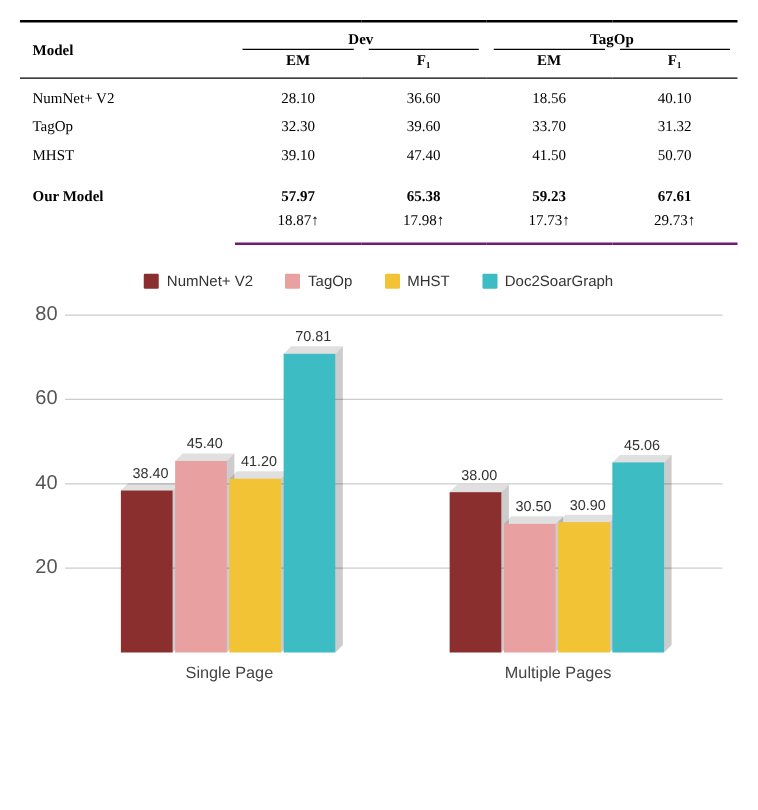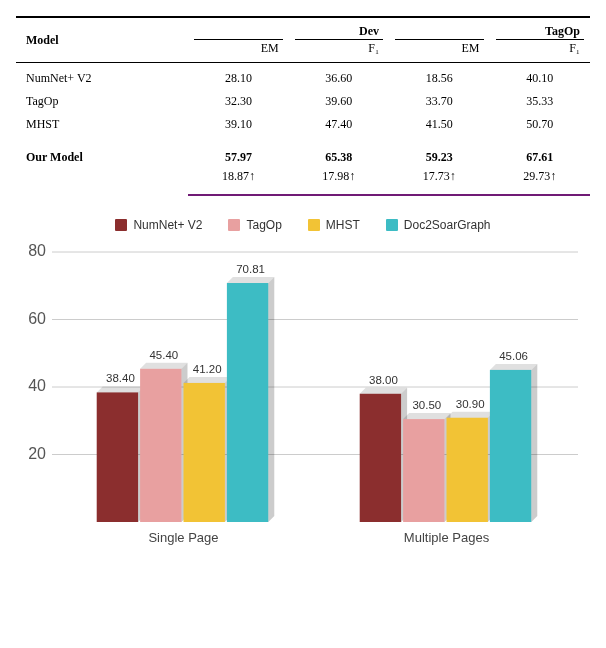--- a/index.html
+++ b/index.html
@@ -12,24 +12,24 @@
   }
   .table-wrap {
     width: 100%;
   }
   table {
     width: 100%;
     border-collapse: collapse;
     font-size: 12px;
   }
   thead tr.top th { border-top: 2px solid #000; }
-  thead th { font-weight: bold; text-align: right; padding: 6px 10px; }
+  thead th { font-weight: bold; text-align: center; padding: 6px 10px; }
   th.model-head { text-align: left; vertical-align: middle; }
   .spanhead { padding-bottom: 0; }
-  .subhead-row th { font-weight: normal; padding-top: 2px; padding-bottom: 6px; }
+  .subhead-row th { font-weight: bold; padding-top: 2px; padding-bottom: 6px; }
   .cmid-dev { position: relative; }
   .cmid-dev::before {
     content: ""; position: absolute; top: 0; left: 6px; right: 6px; height: 1px; background: #000;
   }
   .cmid-test { position: relative; }
   .cmid-test::before {
     content: ""; position: absolute; top: 0; left: 6px; right: 6px; height: 1px; background: #000;
   }
   tbody td { padding: 4px 10px; text-align: center; }
   tbody td.model-cell { text-align: left; }
@@ -104,21 +104,21 @@
       <td>28.10</td>
       <td>36.60</td>
       <td>18.56</td>
       <td>40.10</td>
     </tr>
     <tr>
       <td class="model-cell">TagOp</td>
       <td>32.30</td>
       <td>39.60</td>
       <td>33.70</td>
-      <td>35.33</td>
+      <td>31.32</td>
     </tr>
     <tr>
       <td class="model-cell">MHST</td>
       <td>39.10</td>
       <td>47.40</td>
       <td>41.50</td>
       <td>50.70</td>
     </tr>
     <tr class="gap">
       <td rowspan="2" class="model-cell bold" style="vertical-align:top">Our Model</td>

